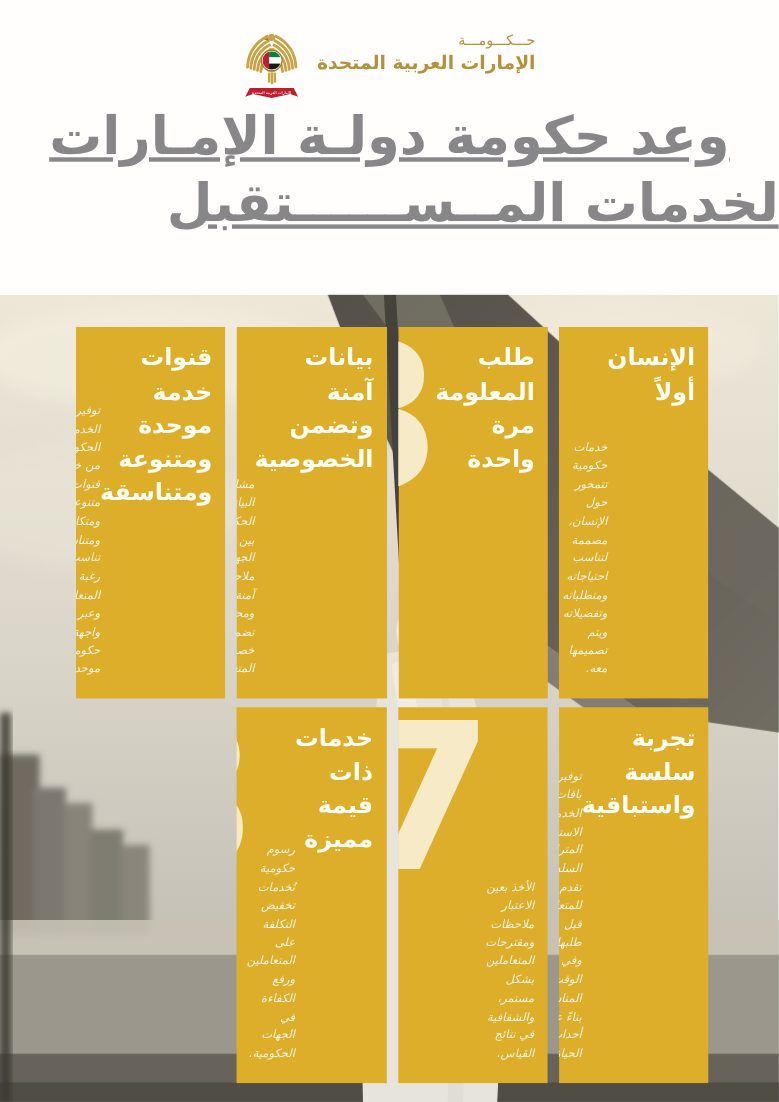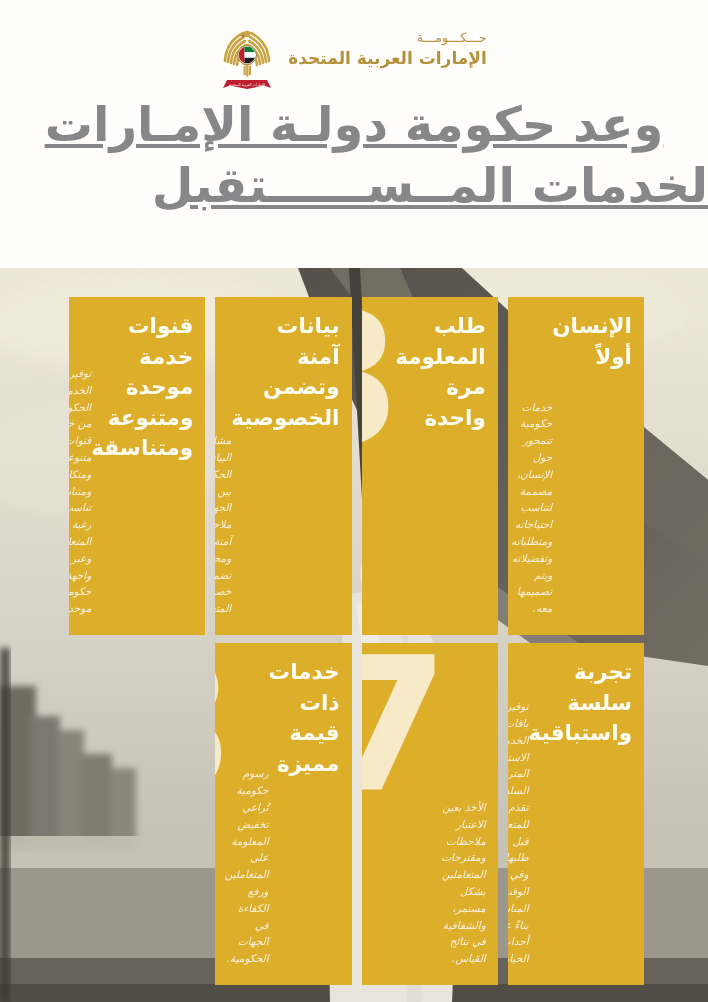--- a/index.html
+++ b/index.html
@@ -238,19 +238,19 @@
         <div class="card-num">7</div>
       </div>
     </div>
 
     <div class="card">
       <div class="card-bg"></div>
       <div class="card-inner">
         <div class="card-title">خدمات
 ذات قيمة
 مميزة</div>
-        <div class="card-desc">رسوم حكومية تُراعي تخفيض المعلومة على المتعاملين ورفع الكفاءة في الجهات الحكومية.</div>
+        <div class="card-desc">رسوم حكومية تُخدمات تخفيض التكلفة على المتعاملين ورفع الكفاءة في الجهات الحكومية.</div>
         <div class="card-num">8</div>
       </div>
     </div>
 
   </div>
 </div>
 
 </body></html>

